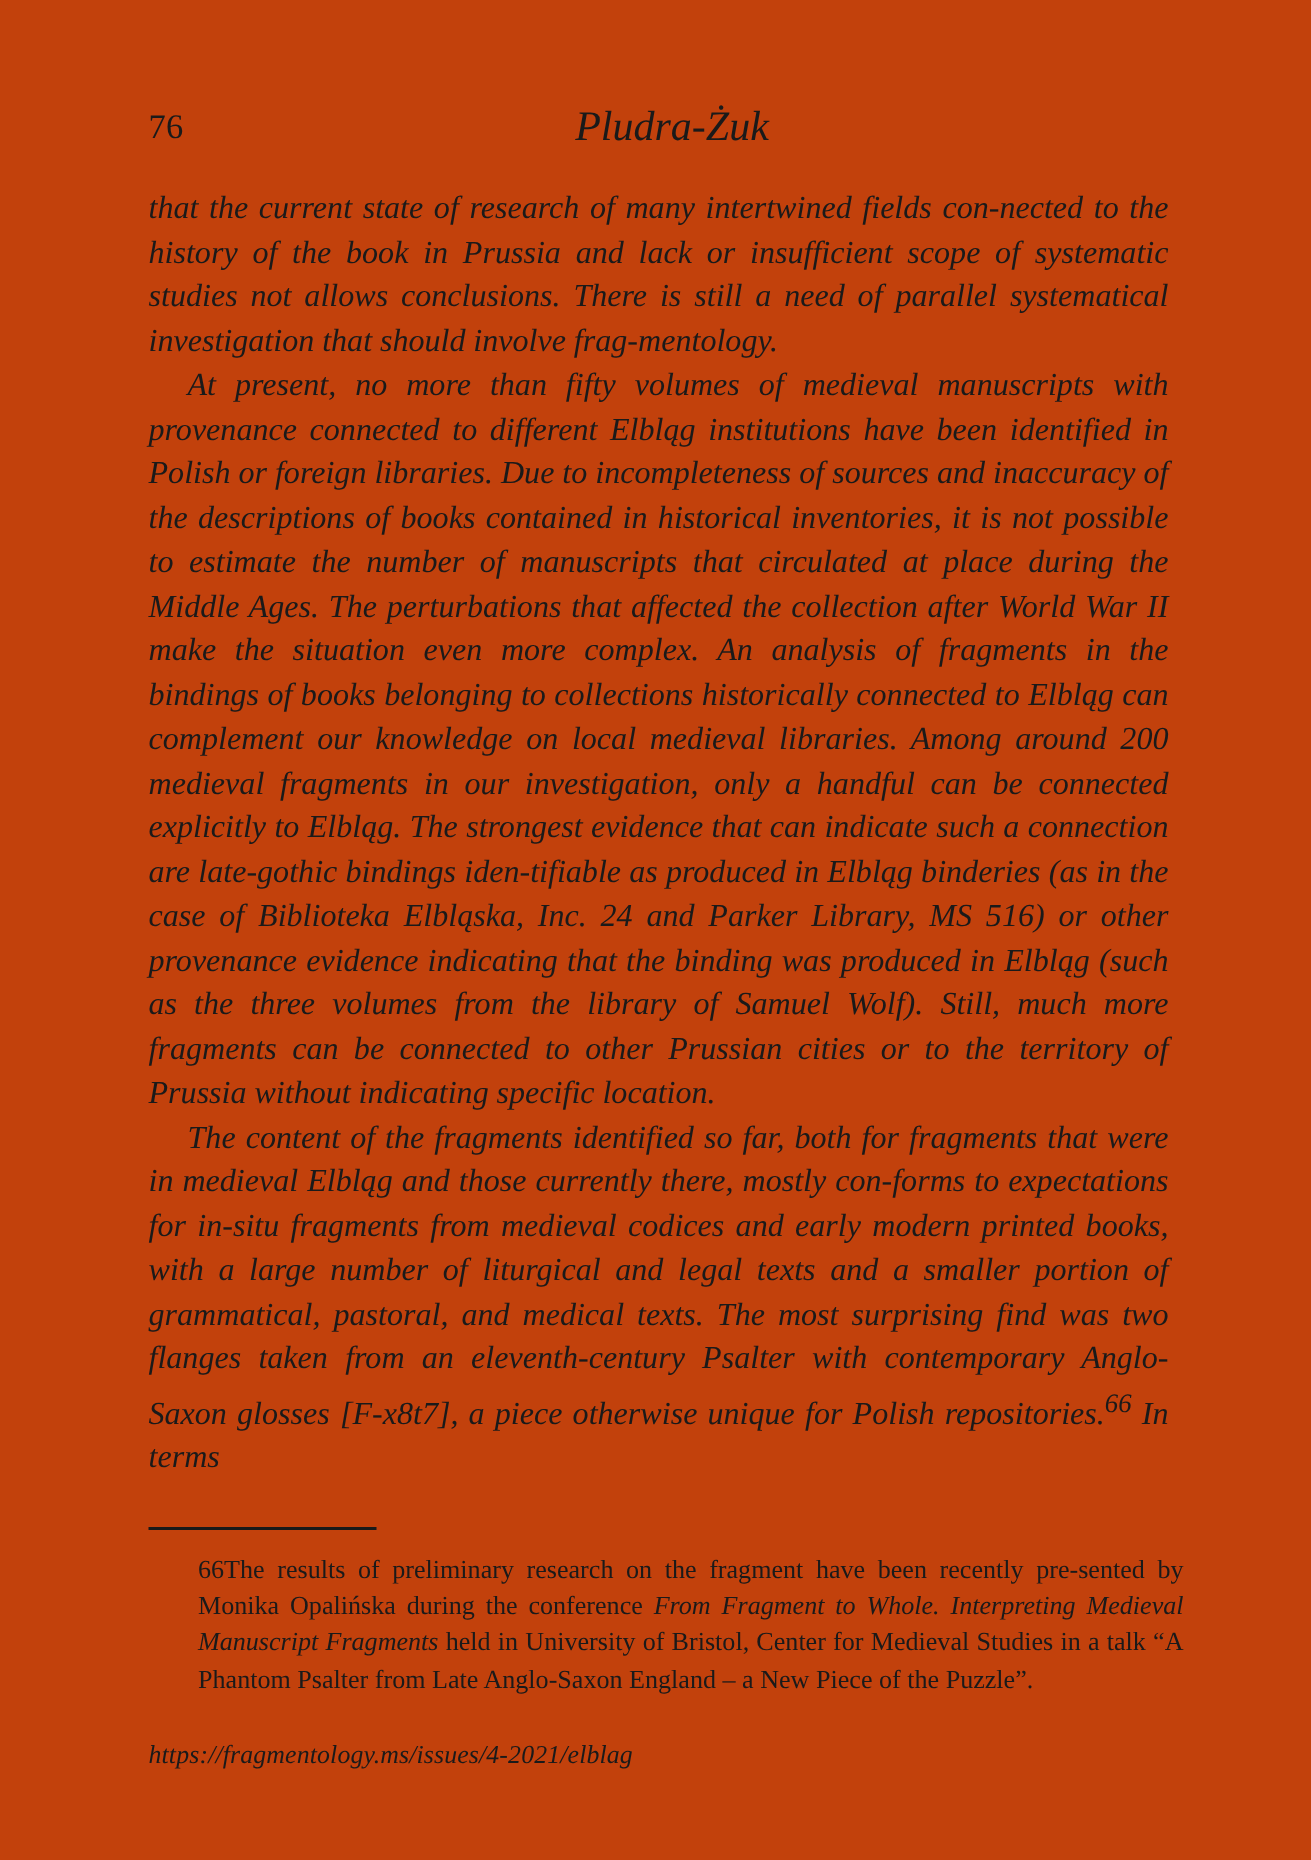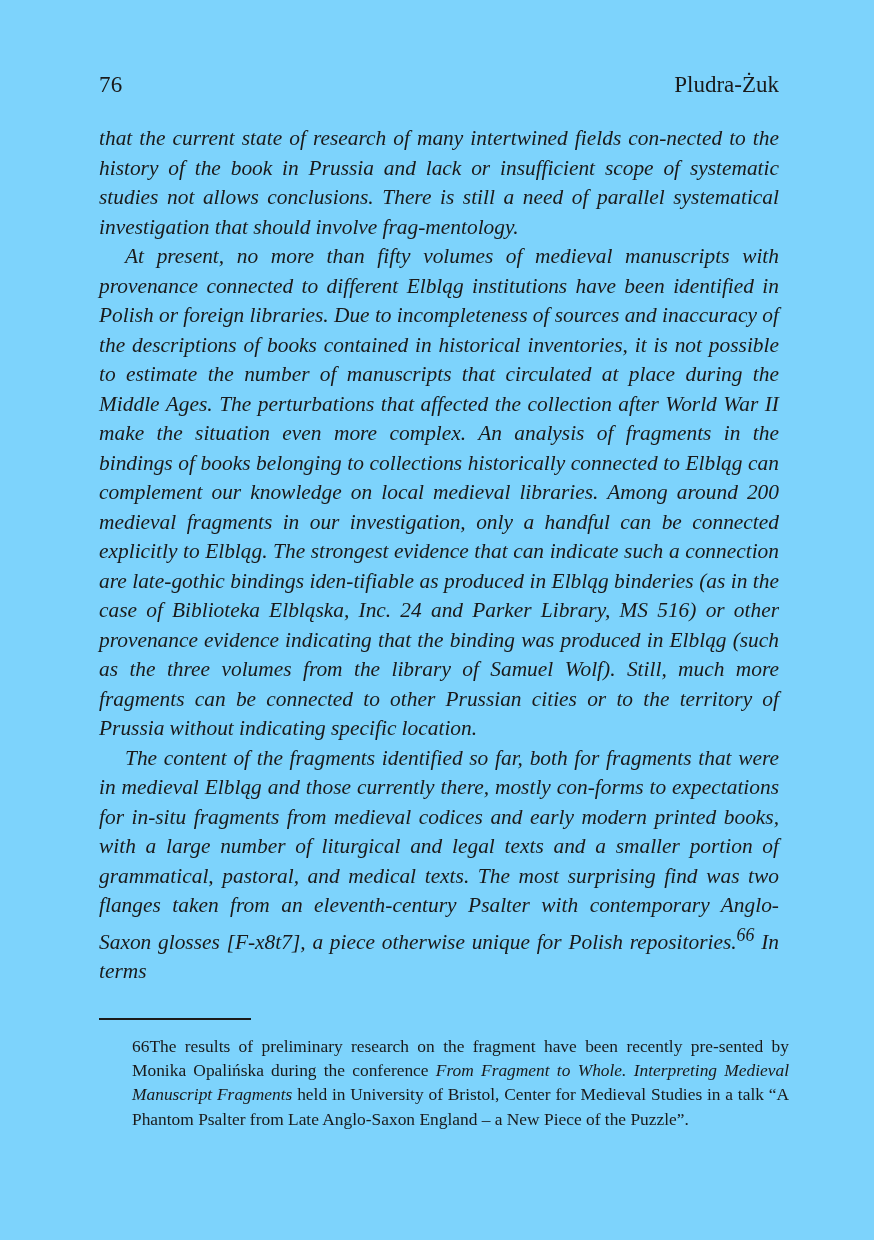--- a/index.html
+++ b/index.html
@@ -10,21 +10,21 @@
   body {
     font-family: "Liberation Serif", "DejaVu Serif", serif;
     color: #1a1a1a;
     -webkit-font-smoothing: antialiased;
   }
   .page {
     position: relative;
     width: 874px;
     height: 1240px;
     margin: 0 auto;
-    background: #7dd3fc;
+    background: #c2410c;
     overflow: hidden;
     box-sizing: border-box;
   }
 
   
   .running-head {
     position: absolute;
     left: 99px;
     top: 68px;
     width: 680px;
@@ -36,22 +36,23 @@
     top: 0;
     font-size: 23px;
     line-height: 34px;
     letter-spacing: 0.2px;
   }
   .head-title {
     position: absolute;
     left: 0;
     right: 0;
     top: 0;
-    text-align: right;
-    font-size: 23px;
+    text-align: center;
+    font-style: italic;
+    font-size: 28px;
     line-height: 34px;
     padding-left: 18px;
     box-sizing: border-box;
   }
 
   
   .body-block {
     position: absolute;
     left: 99px;
     top: 124px;
@@ -121,14 +122,15 @@
     <p class="para indent"><span>The content of the fragments identified so far, both for fragments that were in medieval Elbląg and those currently there, mostly con-​forms to expectations for in-​situ fragments from medieval codices and early modern printed books, with a large number of liturgical and legal texts and a smaller portion of grammatical, pastoral, and medical texts. The most surprising find was two flanges taken from an eleventh-​century Psalter with contemporary Anglo-​Saxon glosses [F-​x8t7], a piece otherwise unique for Polish repositories.</span><sup class="fn-​ref">66</sup><span> In terms</span></p>
   </div>
 
   <div class="footnote-area">
     <div class="fn-rule"></div>
     <div class="footnote">
       <span class="fn-​num">66</span><span>The results of preliminary research on the fragment have been recently pre-​sented by Monika Opalińska during the conference </span><span class="it">From Fragment to Whole. Interpreting Medieval Manuscript Fragments</span><span> held in University of Bristol, Center for Medieval Studies in a talk “A Phantom Psalter from Late Anglo-​Saxon England – a New Piece of the Puzzle”.</span>
     </div>
   </div>
 
+  <div class="footer-url">https://fragmentology.ms/issues/4-2021/elblag</div>
 
 </div>
 
 </body></html>

